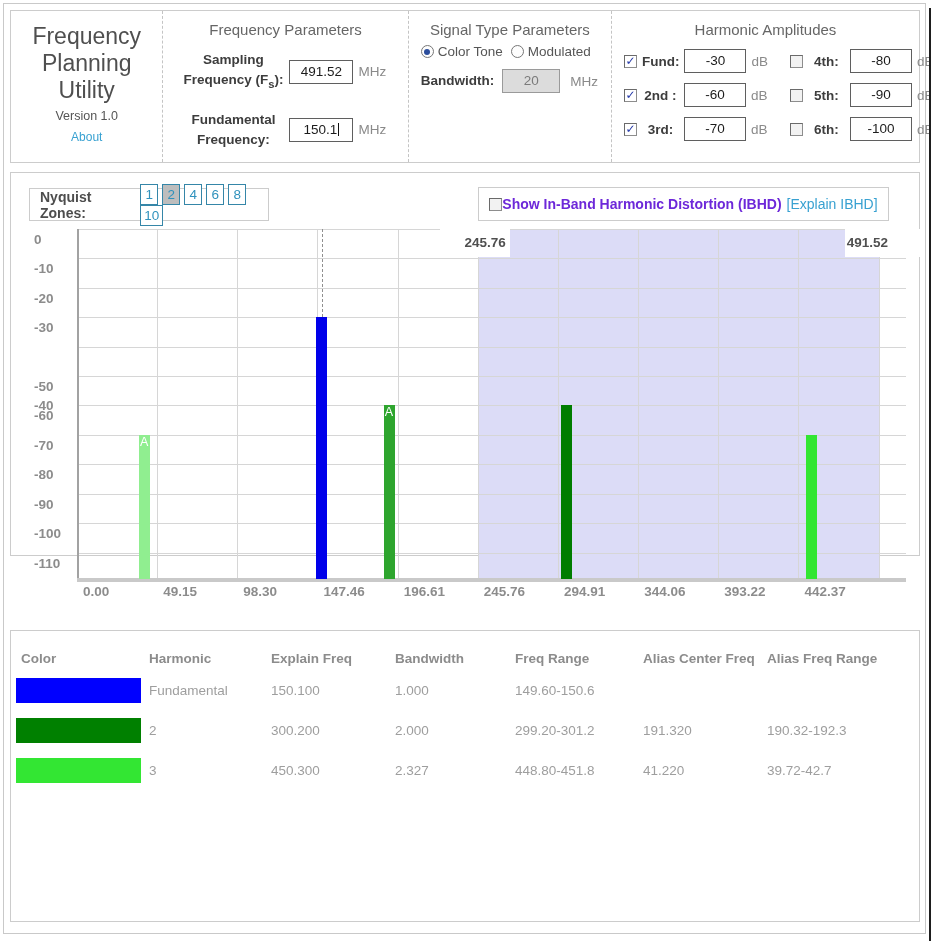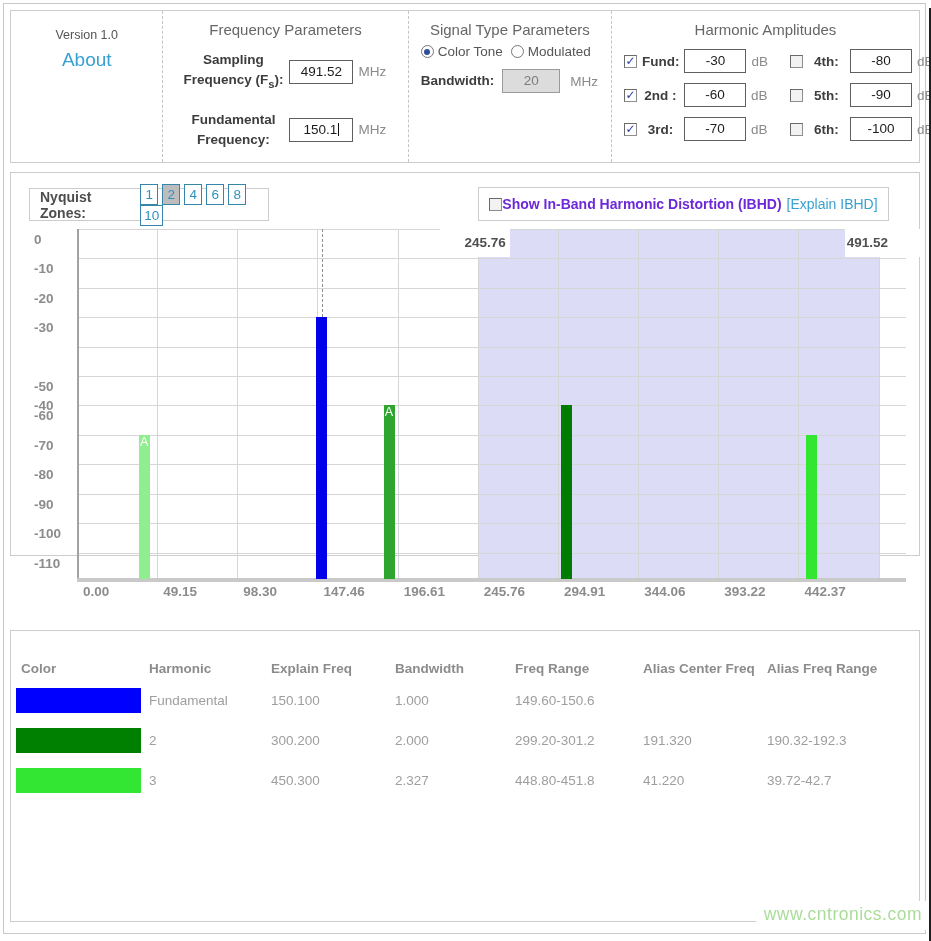--- a/index.html
+++ b/index.html
@@ -13,21 +13,21 @@
   .chart-panel{left:10px;top:172px;width:910px;height:384px;}
   .table-panel{left:10px;top:630px;width:910px;height:292px;}
 
   
   .sec{box-sizing:border-box;height:100%;text-align:center;}
   .sec + .sec{border-left:1px dashed #c4c4c4;}
   .sec-titleblock{width:152px;text-align:center;padding-top:12px;}
   .app-title{font-size:23px;line-height:27px;color:#4f4f4f;width:132px;margin:0 auto;}
   .app-version{font-size:12.5px;color:#555;margin-top:5px;}
   .link{color:#38a1d1;text-decoration:none;cursor:pointer;}
-  .about{display:inline-block;font-size:19px;margin-top:7px;}
+  .about{display:inline-block;font-size:12px;margin-top:7px;}
 
   .sec-freq{width:246px;padding:10px 14px;}
   .sec-signal{width:204px;padding:10px 12px;}
   .sec-harm{width:308px;padding:10px 12px;}
   .sec-title{font-size:15px;color:#666;}
 
   .frow{display:flex;align-items:center;margin-top:12px;}
   .flabel{width:112px;font-size:13.5px;font-weight:bold;color:#3d3d3d;line-height:20px;}
   .inputbox{box-sizing:border-box;width:64px;height:24px;border:1px solid #5f5f5f;background:#fff;
             font-size:13.5px;color:#1c1c1c;padding:2px 3px;line-height:18px;white-space:nowrap;overflow:hidden;}
@@ -75,37 +75,38 @@
   .yaxis{position:absolute;left:0;top:0;width:2px;height:353px;background:#a2a2a2;z-index:3;}
   .xaxis{position:absolute;left:0;top:349px;width:100%;height:4px;background:#c9c9c9;z-index:3;}
   .bar{position:absolute;width:11px;z-index:3;text-align:center;}
   .bar .alabel{color:#fff;font-size:12.5px;line-height:14px;display:block;}
   .dashline{position:absolute;top:0;width:0;border-left:1px dashed #8f8f8f;z-index:3;}
   .zonelabel{position:absolute;top:0;height:28px;background:#fff;z-index:4;font-size:13.5px;font-weight:bold;
              color:#4f4f4f;line-height:28px;box-sizing:border-box;}
   .xlab{position:absolute;top:355px;font-size:13.5px;font-weight:bold;color:#8c8c8c;white-space:nowrap;z-index:3;}
 
   
-  .htable{border-collapse:collapse;table-layout:fixed;margin:24px 0 0 10px;}
+  .htable{border-collapse:collapse;table-layout:fixed;margin:14px 0 0 10px;}
   .htable th{font-size:13.5px;font-weight:bold;color:#8c8c8c;text-align:left;vertical-align:top;padding:6px 4px 4px 0;}
   .htable td{font-size:13.5px;color:#9e9e9e;height:40px;padding:0 4px 0 0;vertical-align:middle;}
   .swatch{width:125px;height:25px;margin-left:-5px;}
 
   .watermark{position:absolute;right:3px;top:901px;background:#fff;padding:3px 6px 5px 8px;
              font-size:17.5px;color:#aadd9a;z-index:9;letter-spacing:0.5px;}
 </style>
 </head>
 <body>
 
 <div class="screen">
   <div class="frame"></div>
 
   <div class="panel header-panel">
 
     <div class="sec sec-titleblock">
+      <div class="app-title">Frequency Planning Utility</div>
       <div class="app-version">Version 1.0</div>
       <a class="link about">About</a>
     </div>
 
     <div class="sec sec-freq">
       <div class="sec-title">Frequency Parameters</div>
       <div class="frow">
         <div class="flabel">
           <div>Sampling</div>
           <div><span>Frequency (F</span><sub>s</sub><span>):</span></div>
@@ -314,15 +315,14 @@
             <td>450.300</td>
             <td>2.327</td>
             <td>448.80-451.8</td>
             <td>41.220</td>
             <td>39.72-42.7</td>
           </tr>
         </tbody>
     </table>
   </div>
 
-  <div class="watermark">www.cntronics.com</div>
   <div class="right-strip"></div>
 </div>
 
 </body></html>

